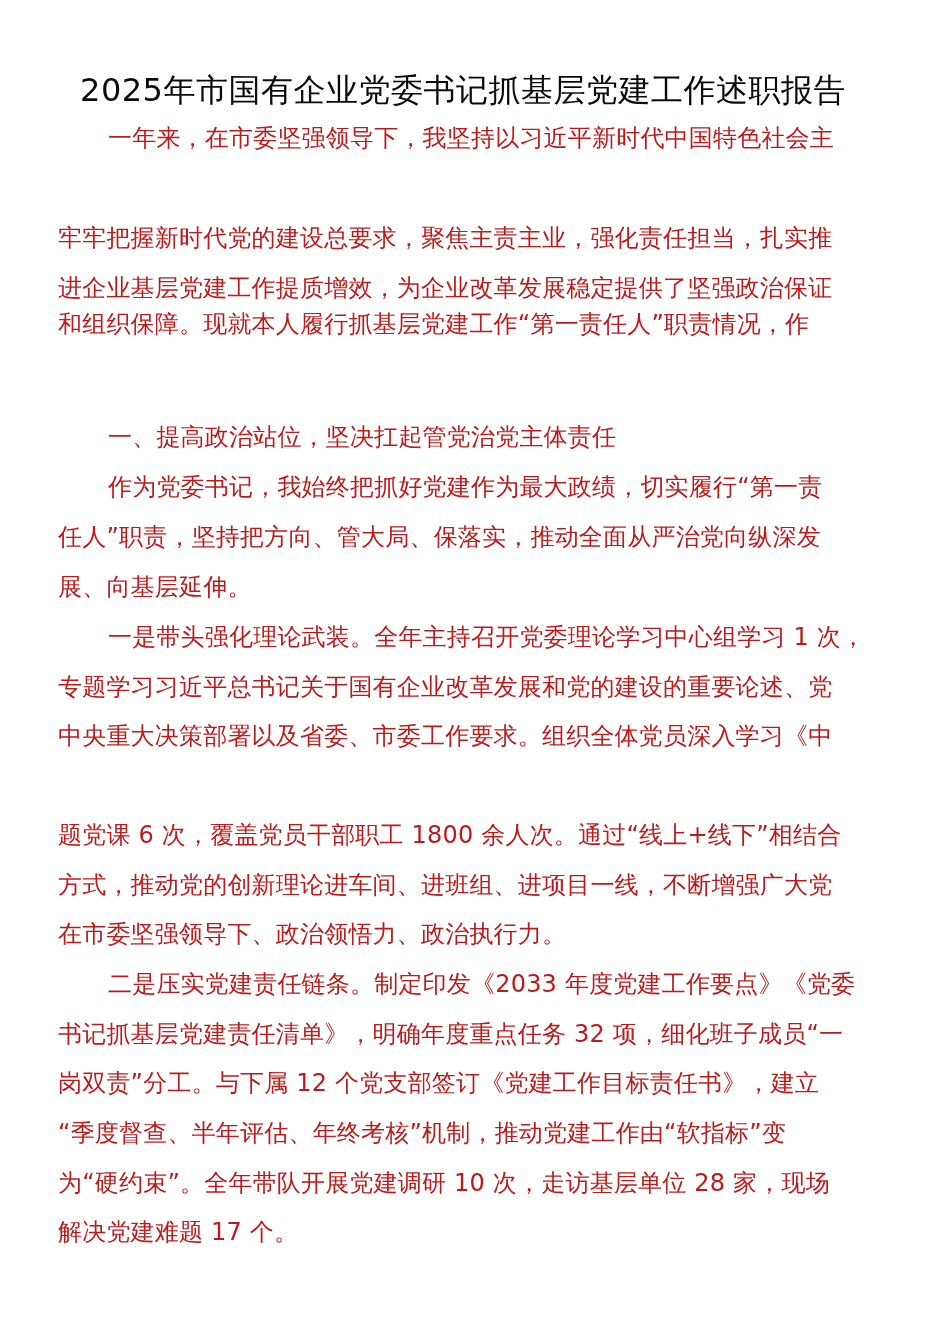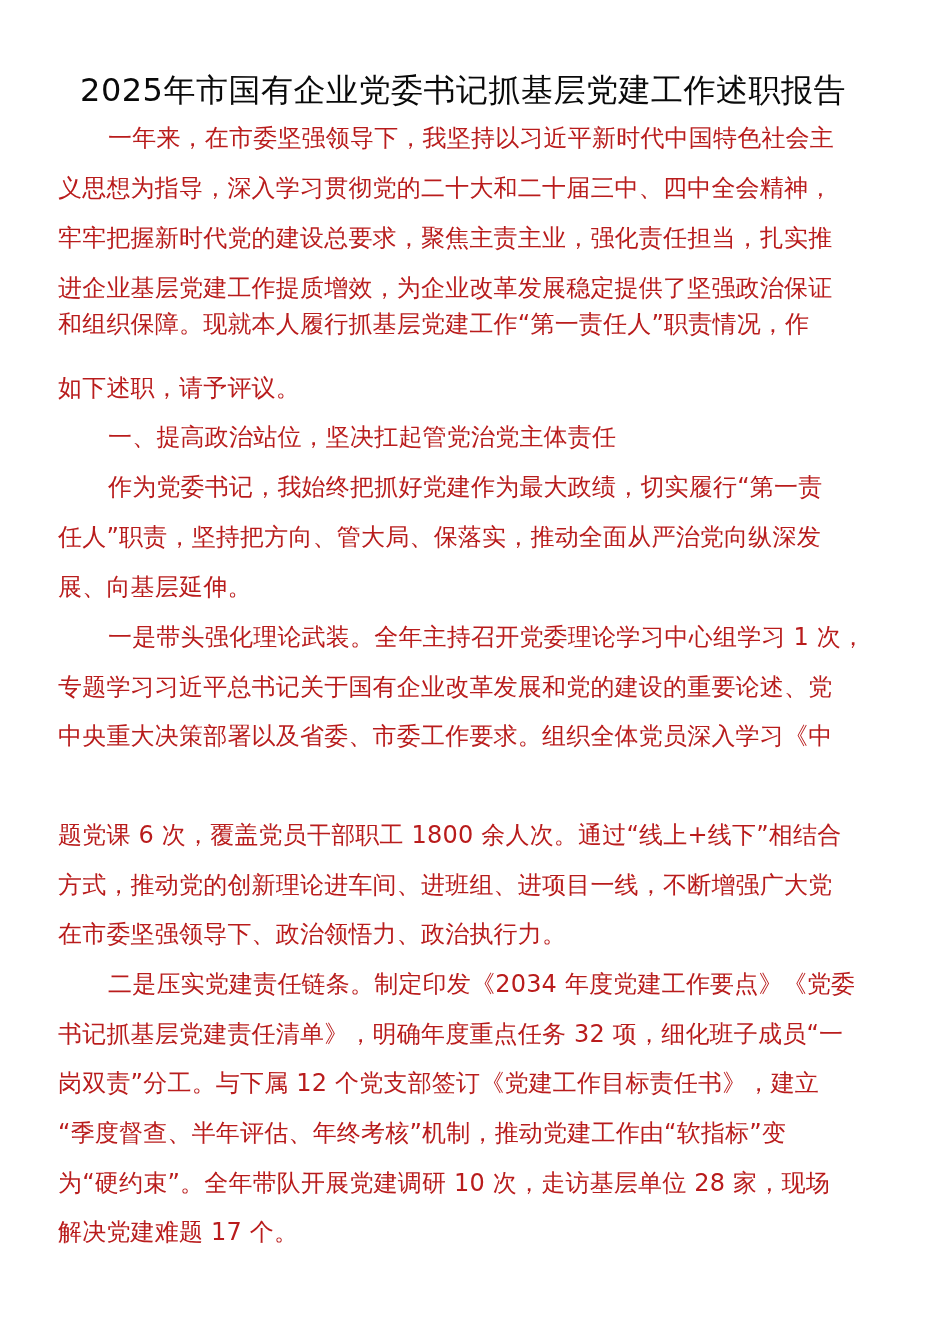--- a/index.html
+++ b/index.html
@@ -46,39 +46,37 @@
     .indent { left: 108px; }
   </style>
 </head>
 <body>
 
 <div class="page">
 
   <div class="title">2025年市国有企业党委书记抓基层党建工作述职报告</div>
 
   <div class="line indent" style="top:121px">一年来，在市委坚强领导下，我坚持以习近平新时代中国特色社会主</div>
-  <div class="line" style="top:171px">义思想为指导，深入学习贯彻党的二十大和二十届三中、四中全会精神，</div>
   <div class="line" style="top:221px">牢牢把握新时代党的建设总要求，聚焦主责主业，强化责任担当，扎实推</div>
   <div class="line" style="top:271px">进企业基层党建工作提质增效，为企业改革发展稳定提供了坚强政治保证</div>
   <div class="line" style="top:307px">和组织保障。现就本人履行抓基层党建工作“第一责任人”职责情况，作</div>
-  <div class="line" style="top:371px">如下述职，请予评议。</div>
 
   <div class="line indent" style="top:420px">一、提高政治站位，坚决扛起管党治党主体责任</div>
 
   <div class="line indent" style="top:470px">作为党委书记，我始终把抓好党建作为最大政绩，切实履行“第一责</div>
   <div class="line" style="top:520px">任人”职责，坚持把方向、管大局、保落实，推动全面从严治党向纵深发</div>
   <div class="line" style="top:570px">展、向基层延伸。</div>
 
   <div class="line indent" style="top:620px">一是带头强化理论武装。全年主持召开党委理论学习中心组学习 1 次，</div>
   <div class="line" style="top:670px">专题学习习近平总书记关于国有企业改革发展和党的建设的重要论述、党</div>
   <div class="line" style="top:719px">中央重大决策部署以及省委、市委工作要求。组织全体党员深入学习《中</div>
   <div class="line" style="top:818px">题党课 6 次，覆盖党员干部职工 1800 余人次。通过“线上+线下”相结合</div>
   <div class="line" style="top:868px">方式，推动党的创新理论进车间、进班组、进项目一线，不断增强广大党</div>
   <div class="line" style="top:917px">在市委坚强领导下、政治领悟力、政治执行力。</div>
 
-  <div class="line indent" style="top:967px">二是压实党建责任链条。制定印发《2034 年度党建工作要点》《党委</div>
+  <div class="line indent" style="top:967px">二是压实党建责任链条。制定印发《2033 年度党建工作要点》《党委</div>
   <div class="line" style="top:1017px">书记抓基层党建责任清单》，明确年度重点任务 32 项，细化班子成员“一</div>
   <div class="line" style="top:1066px">岗双责”分工。与下属 12 个党支部签订《党建工作目标责任书》，建立</div>
   <div class="line" style="top:1116px">“季度督查、半年评估、年终考核”机制，推动党建工作由“软指标”变</div>
   <div class="line" style="top:1166px">为“硬约束”。全年带队开展党建调研 10 次，走访基层单位 28 家，现场</div>
   <div class="line" style="top:1215px">解决党建难题 17 个。</div>
 
 </div>
 
 </body></html>

